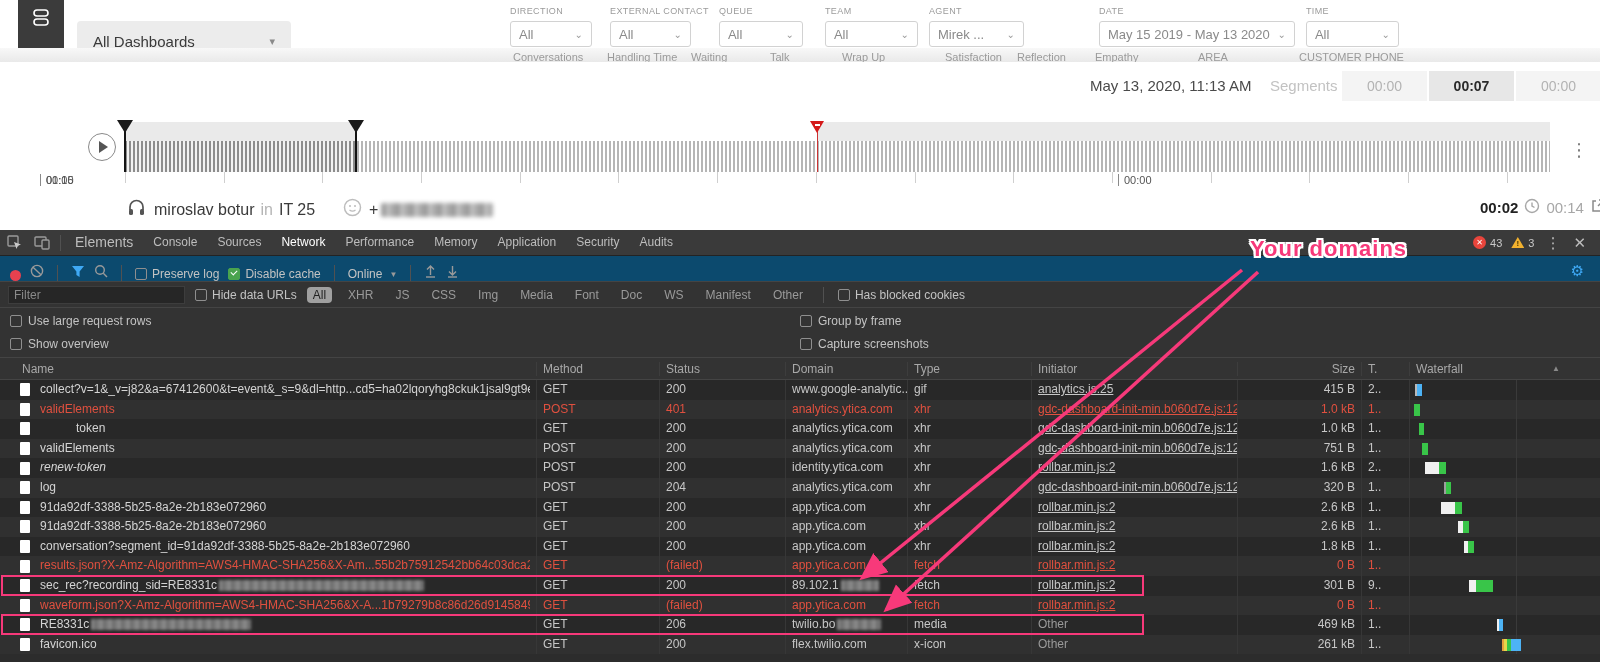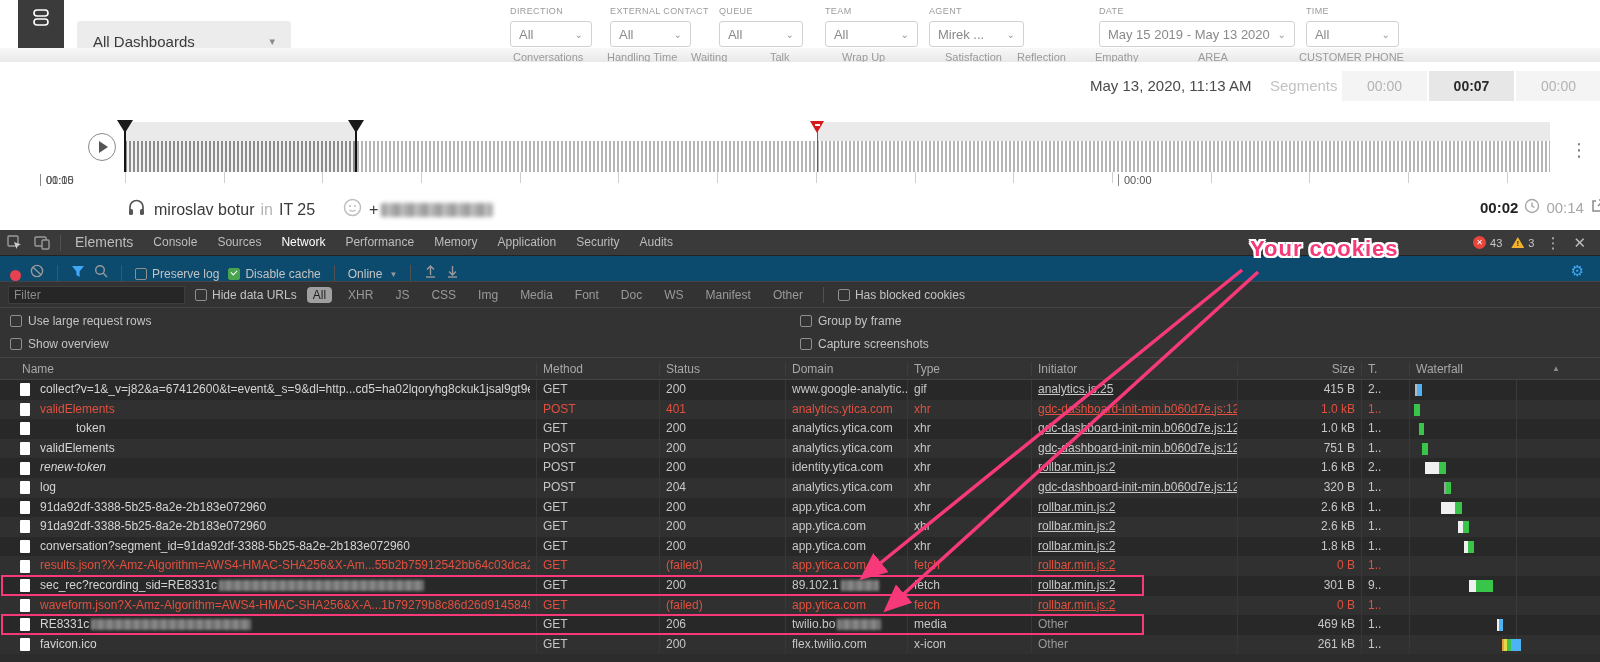--- a/index.html
+++ b/index.html
@@ -765,21 +765,21 @@
               <span style="width: 2px; background: rgb(230, 159, 60);"></span>
               <span style="width: 3px; background: rgb(230, 215, 74);"></span>
               <span style="width: 4px; background: rgb(57, 197, 73);"></span>
               <span style="width: 10px; background: rgb(77, 179, 245);"></span>
             </span>
           </span>
         </div>
     </div>
   </section>
 
-  <div class="anno-label">Your cookies</div>
+  <div class="anno-label">Your domains</div>
   <svg class="anno-svg" viewBox="0 0 1600 662">
     <defs>
       <marker id="ah" markerWidth="9" markerHeight="8" refX="7" refY="3.5" orient="auto">
         <path d="M0,0 L8,3.5 L0,7 Z" fill="#f7397a"></path>
       </marker>
     </defs>
     <line x1="1242" y1="270" x2="862" y2="578" stroke="#f7397a" stroke-width="3.5" marker-end="url(#ah)"></line>
     <line x1="1258" y1="272" x2="886" y2="610" stroke="#f7397a" stroke-width="3.5" marker-end="url(#ah)"></line>
   </svg>
 

